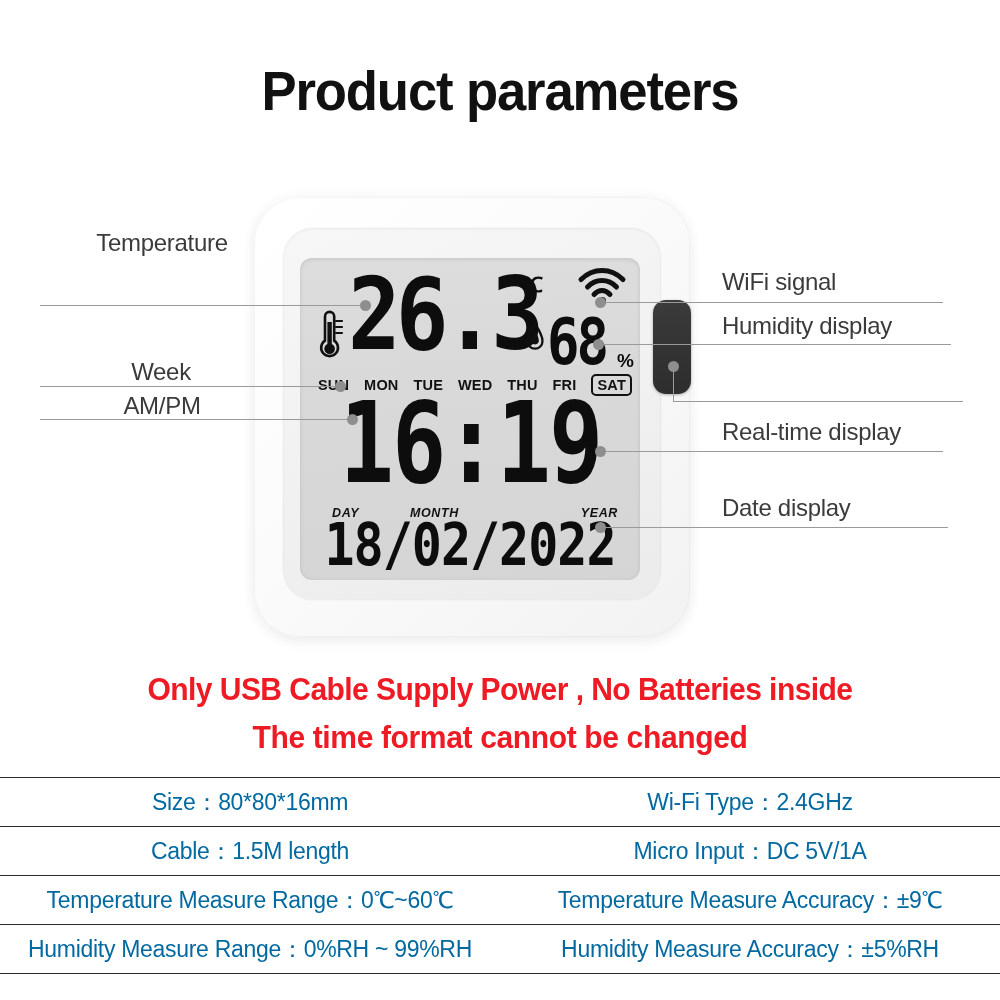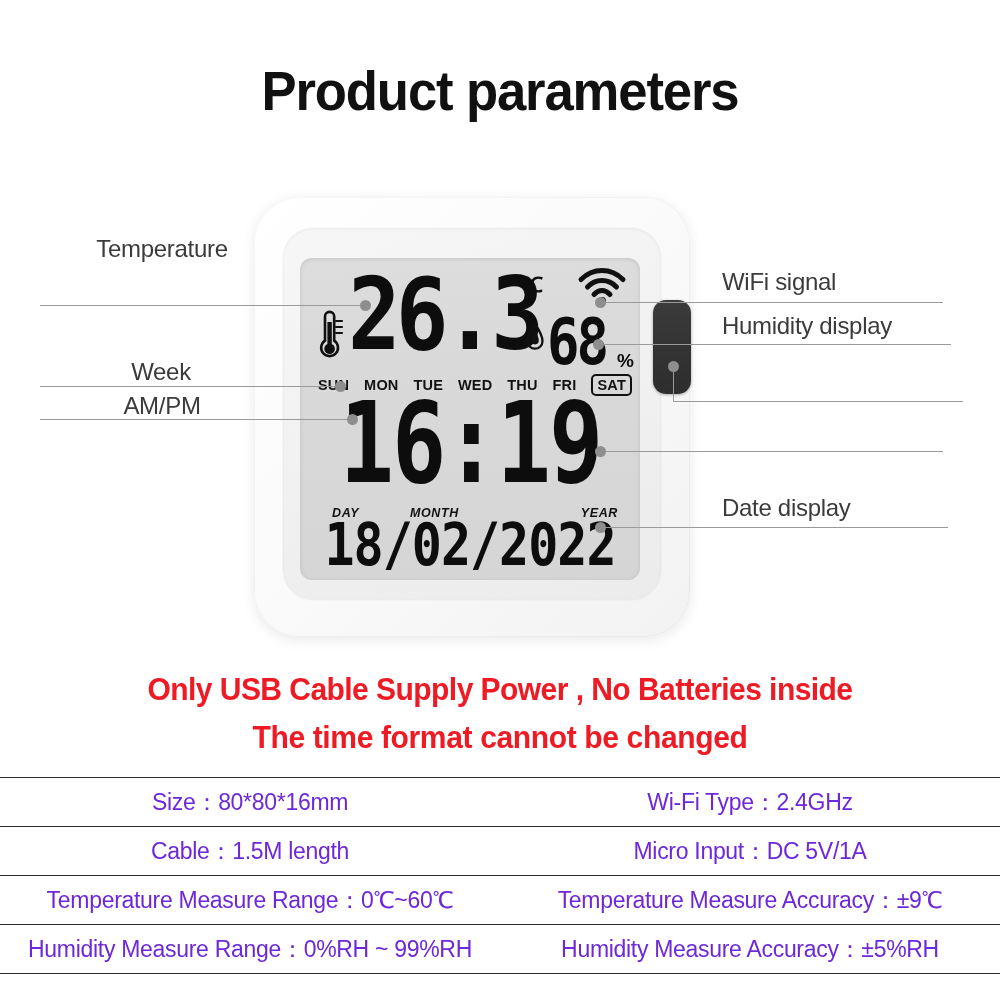--- a/index.html
+++ b/index.html
@@ -288,21 +288,21 @@
     left: 0;
     top: 777px;
     width: 1000px;
     border-collapse: collapse;
   }
   .spec-table td {
     width: 50%;
     height: 48px;
     border-top: 1.6px solid #2b2b2b;
     font-size: 23px;
-    color: #6d28d9;
+    color: #0369a1;
     text-align: center;
     font-family: "Liberation Sans", sans-serif;
     letter-spacing: -0.3px;
     padding: 0 16px;
     white-space: nowrap;
   }
   .spec-table tr:last-child td { border-bottom: 1.6px solid #2b2b2b; }
 </style>
 </head>
 <body>
@@ -381,21 +381,21 @@
         <span class="dl-year">YEAR</span>
       </div>
 
       <div class="date-row">
         <span class="date-value">18/02/2022</span>
       </div>
 
     </div>
   </div>
 
-  <div class="callout-label two-line" style="left:62px; top:234px; text-align:center; width:200px;">
+  <div class="callout-label two-line" style="left:62px; top:228px; text-align:center; width:200px;">
     <div>Temperature</div>
   </div>
   <div class="leader" style="left:40px; top:305px; width:325px;"></div>
   <div class="leader-dot" style="left:360px; top:300px;"></div>
 
   <div class="callout-label" style="left:114px; top:358px; width:94px; text-align:center;">Week</div>
   <div class="leader" style="left:40px; top:386px; width:300px;"></div>
   <div class="leader-dot" style="left:335px; top:381px;"></div>
 
   <div class="callout-label" style="left:104px; top:392px; width:116px; text-align:center;">AM/PM</div>
@@ -407,20 +407,21 @@
   <div class="leader-dot" style="left:595px; top:297px;"></div>
 
   <div class="callout-label" style="left:722px; top:312px;">Humidity display</div>
   <div class="leader" style="left:601px; top:344px; width:350px;"></div>
   <div class="leader-dot" style="left:593px; top:339px;"></div>
 
   <div class="leader-v" style="left:673px; top:366px; height:36px;"></div>
   <div class="leader" style="left:673px; top:401px; width:290px;"></div>
   <div class="leader-dot" style="left:668px; top:361px;"></div>
 
+  <div class="callout-label" style="left:722px; top:418px;">Real-time display</div>
   <div class="leader" style="left:603px; top:451px; width:340px;"></div>
   <div class="leader-dot" style="left:595px; top:446px;"></div>
 
   <div class="callout-label" style="left:722px; top:494px;">Date display</div>
   <div class="leader" style="left:603px; top:527px; width:345px;"></div>
   <div class="leader-dot" style="left:595px; top:522px;"></div>
 
 </div>
 
 <div class="notice notice-1">Only USB Cable Supply Power , No Batteries inside</div>

